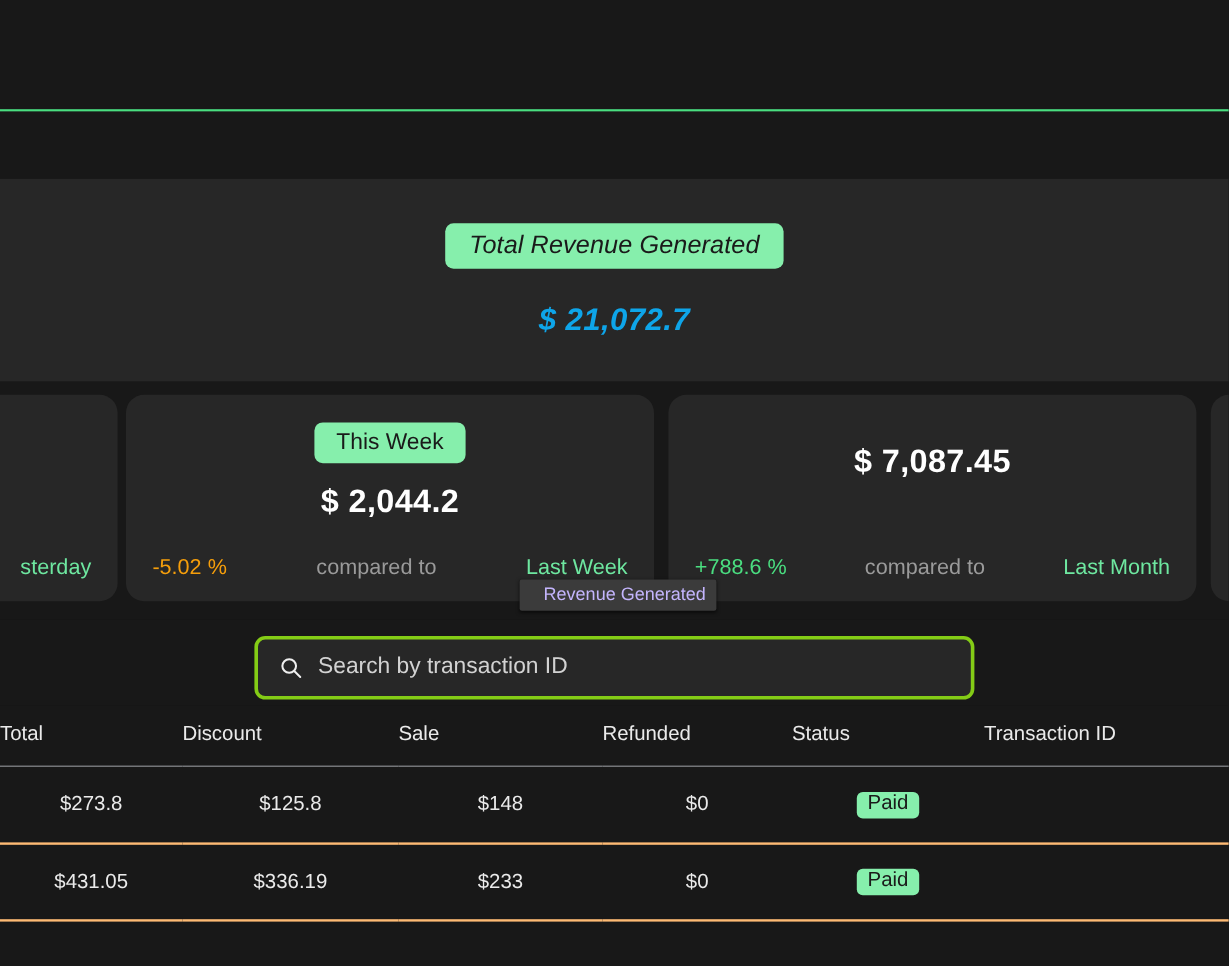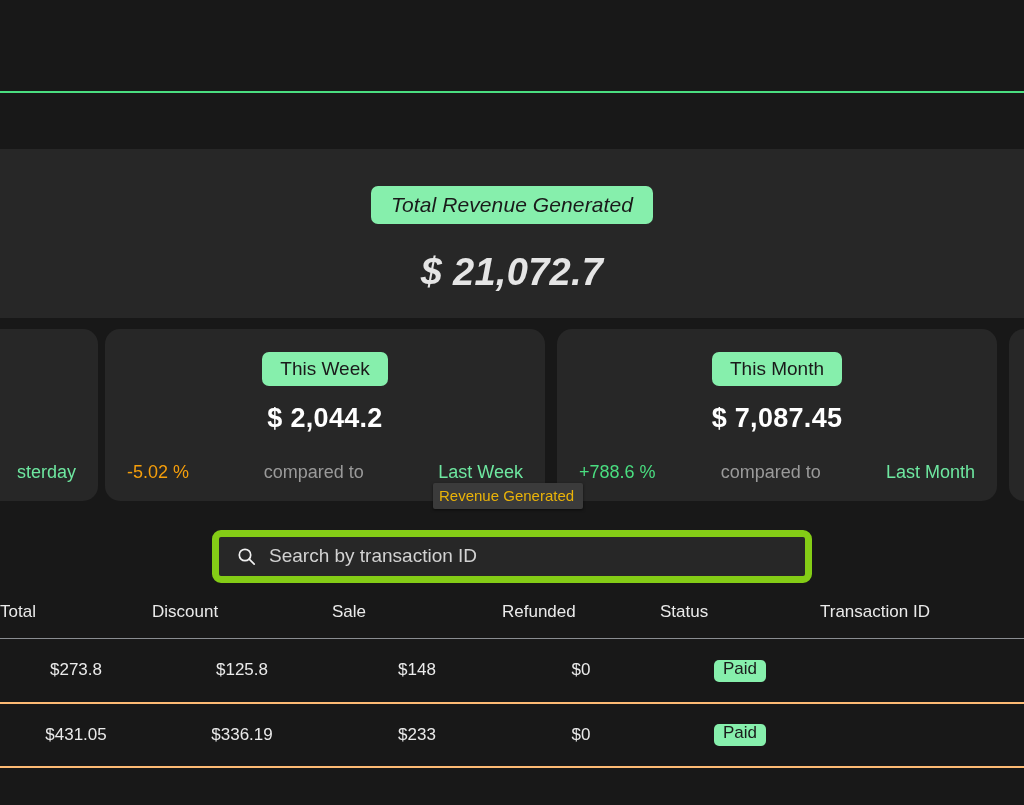--- a/index.html
+++ b/index.html
@@ -50,23 +50,23 @@
     color: #1a1a1a;
     border-radius: 7px;
     font-size: 21px;
     padding: 8px 20px 9px 20px;
     line-height: 1;
     white-space: nowrap;
     letter-spacing: .1px;
   }
   #total-amount {
     margin-top: 27px;
-    font-size: 38px;
+    font-size: 26px;
     font-weight: bold;
-    color: #e5e5e5;
+    color: #0ea5e9;
     letter-spacing: .3px;
   }
 
   
   #cards-strip {
     position: relative;
     width: 100%;
     height: 198px;
     background: #181818;
     overflow: hidden;
@@ -130,44 +130,44 @@
   
   #card-yesterday .card-compare { justify-content: flex-end; padding-right: 22px; }
   #card-yesterday .card-compare .period-label { }
 
   
   #tooltip {
     position: absolute;
     left: 433px;
     top: 483px;
     background: #3b3b3b;
-    color: #eab308;
+    color: #c4b5fd;
     font-size: 15px;
-    padding: 4px 9px 5px 6px;
+    padding: 4px 9px 5px 20px;
     border-radius: 2px;
     white-space: nowrap;
     z-index: 50;
     box-shadow: 0 1px 3px rgba(0,0,0,.55);
   }
 
   
   #search-zone {
     width: 100%;
     height: 72px;
     background: #181818;
     display: flex;
     align-items: center;
     justify-content: center;
     padding-top: 8px;
   }
   #search-box {
     width: 600px;
     height: 53px;
     background: #272727;
-    border: 7px solid #84cc16;
+    border: 3px solid #84cc16;
     border-radius: 9px;
     display: flex;
     align-items: center;
     gap: 13px;
     padding: 0 18px;
   }
   #search-box svg { flex: 0 0 auto; display: block; }
   #search-input {
     flex: 1;
     background: transparent;
@@ -245,21 +245,20 @@
       <div class="card-compare">
         <span class="delta down">-5.02 %</span>
         <span class="compare-label">compared to</span>
         <span class="period-label">Last Week</span>
       </div>
     </div>
   </div>
 
   <div class="stat-card" id="card-month">
     <div class="card-inner">
-      <div class="card-pill">This Month</div>
       <div class="card-amount">$ 7,087.45</div>
       <div class="card-compare">
         <span class="delta up">+788.6 %</span>
         <span class="compare-label">compared to</span>
         <span class="period-label">Last Month</span>
       </div>
     </div>
   </div>
 
   <div class="stat-card" id="card-next"></div>

